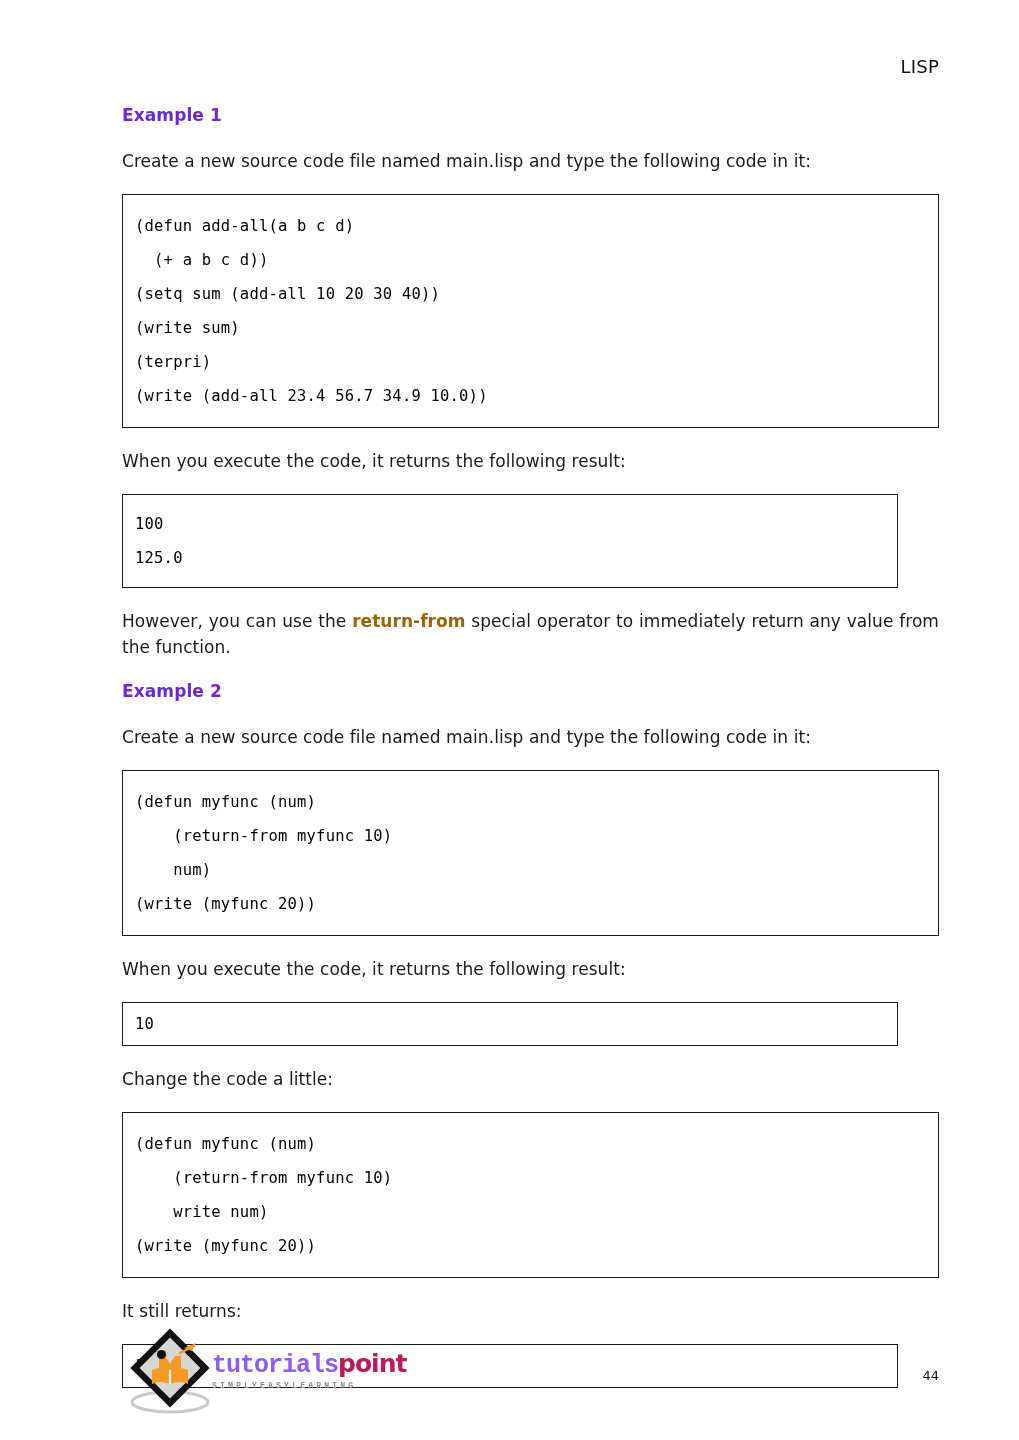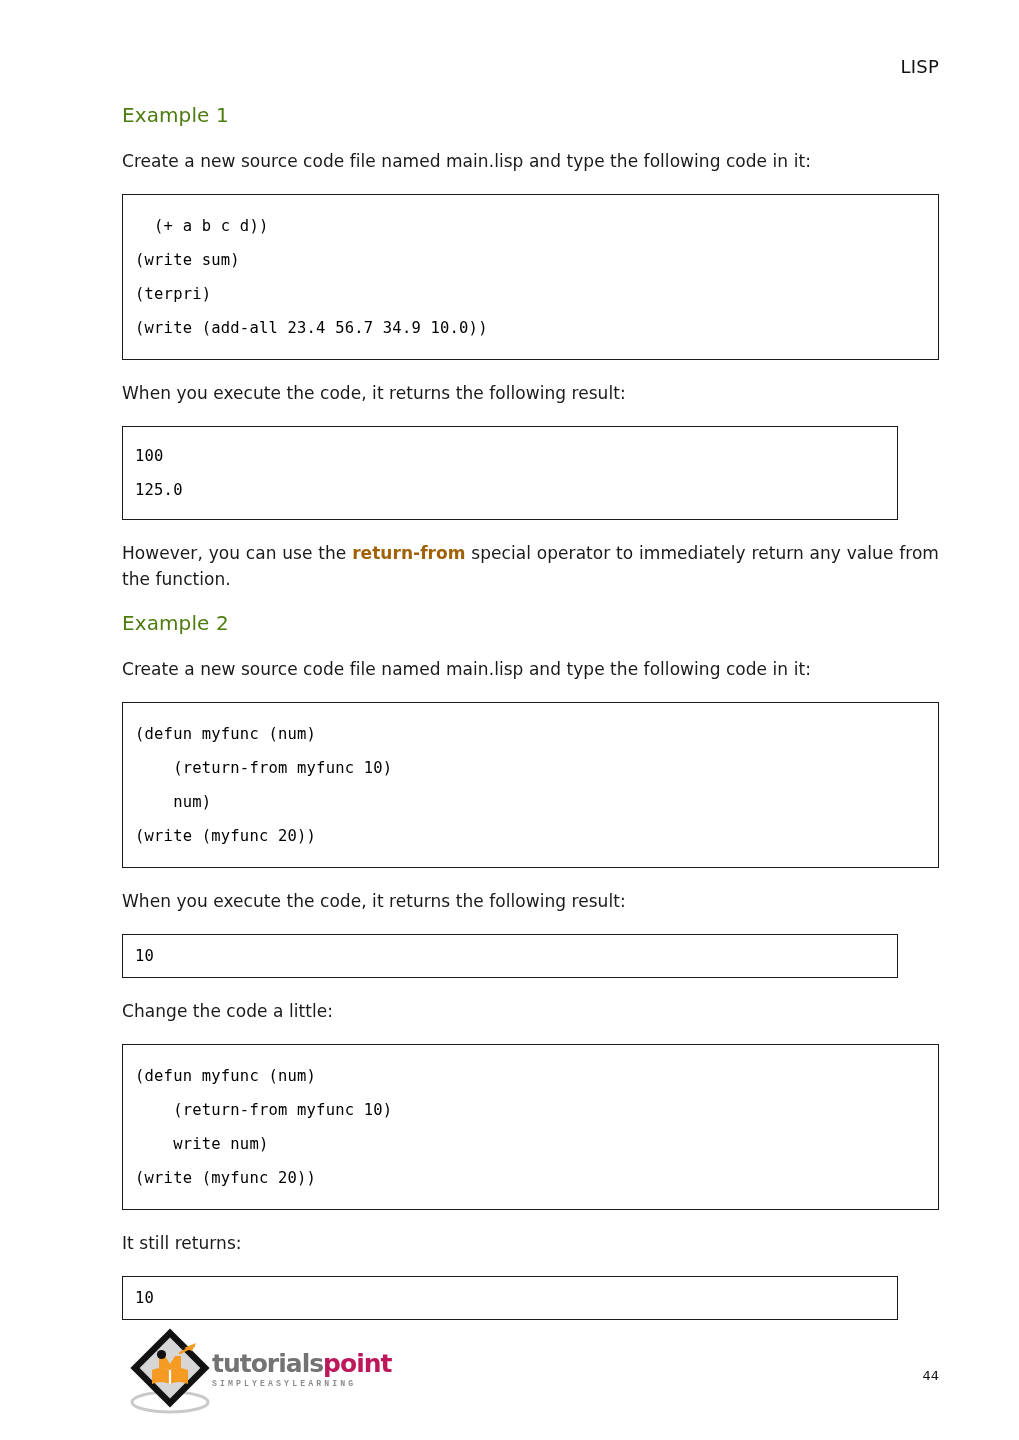--- a/index.html
+++ b/index.html
@@ -38,26 +38,26 @@
 
   
   .content {
     position: absolute;
     left: 122px;
     top: 104px;
     width: 817px;
   }
 
   h2.section-heading {
-    font-size: 20px;
-    font-weight: normal;
+    font-size: 17px;
+    font-weight: bold;
     line-height: 22px;
     margin: 0 0 22px 0;
     letter-spacing: 0.1px;
-    color: #4d7c0f;
+    color: #6d28d9;
   }
 
   p.body-text {
     font-size: 17px;
     line-height: 26px;
     margin: 0 0 20px 0;
     color: #1a1a1a;
     letter-spacing: 0.05px;
   }
   p.body-text.justified {
@@ -129,21 +129,21 @@
     width: 180px;
   }
   .logo-word .lw-main {
     font-family: "DejaVu Sans", sans-serif;
     font-size: 25px;
     font-weight: bold;
     line-height: 27px;
     letter-spacing: -1.0px;
     white-space: nowrap;
   }
-  .lw-tutorials { color: #737373; }
+  .lw-tutorials { color: #8b5cf6; font-family: Liberation Mono, monospace; }
   .lw-point { color: #be185d; }
   .logo-word .lw-tag {
     font-family: Liberation Mono, monospace;
     font-size: 8.2px;
     font-weight: bold;
     color: #8d8d8d;
     letter-spacing: 3.1px;
     line-height: 12px;
     margin-top: 1px;
     white-space: nowrap;
@@ -164,21 +164,23 @@
 
   <div class="page-header">LISP</div>
 
   <div class="content">
 
     <h2 class="section-heading">Example 1</h2>
 
     <p class="body-text">Create a new source code file named main.lisp and type the following code in it:</p>
 
     <div class="code-box">
+      <div class="code-line">(defun add-all(a b c d)</div>
       <div class="code-line">  (+ a b c d))</div>
+      <div class="code-line">(setq sum (add-all 10 20 30 40))</div>
       <div class="code-line">(write sum)</div>
       <div class="code-line">(terpri)</div>
       <div class="code-line">(write (add-all 23.4 56.7 34.9 10.0))</div>
     </div>
 
     <p class="body-text">When you execute the code, it returns the following result:</p>
 
     <div class="out-box">
       <div class="out-line">100</div>
       <div class="out-line">125.0</div>

